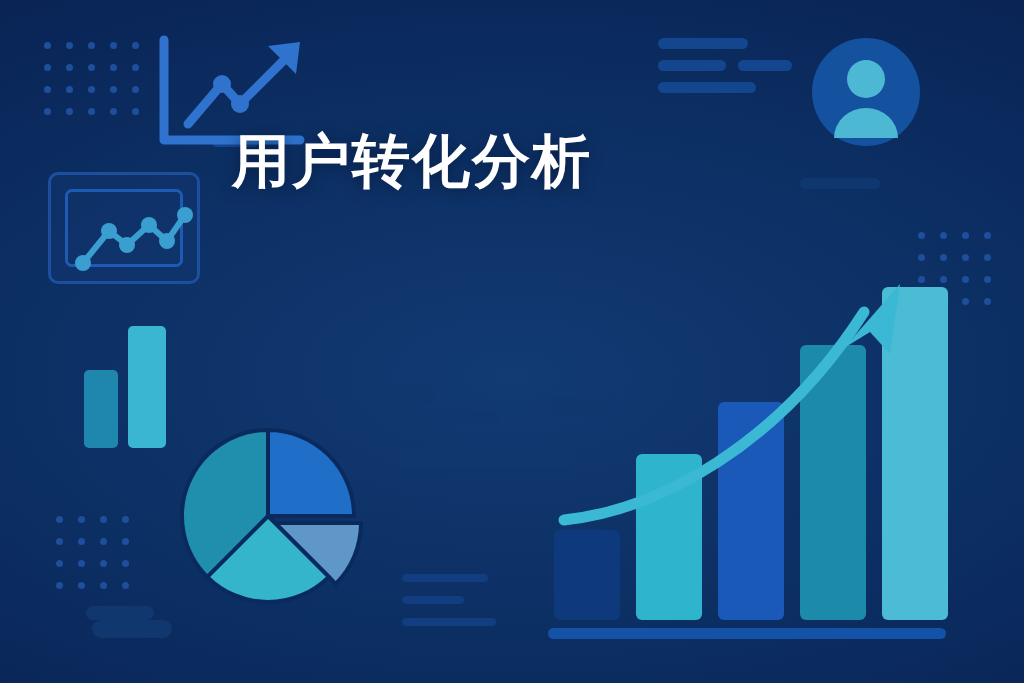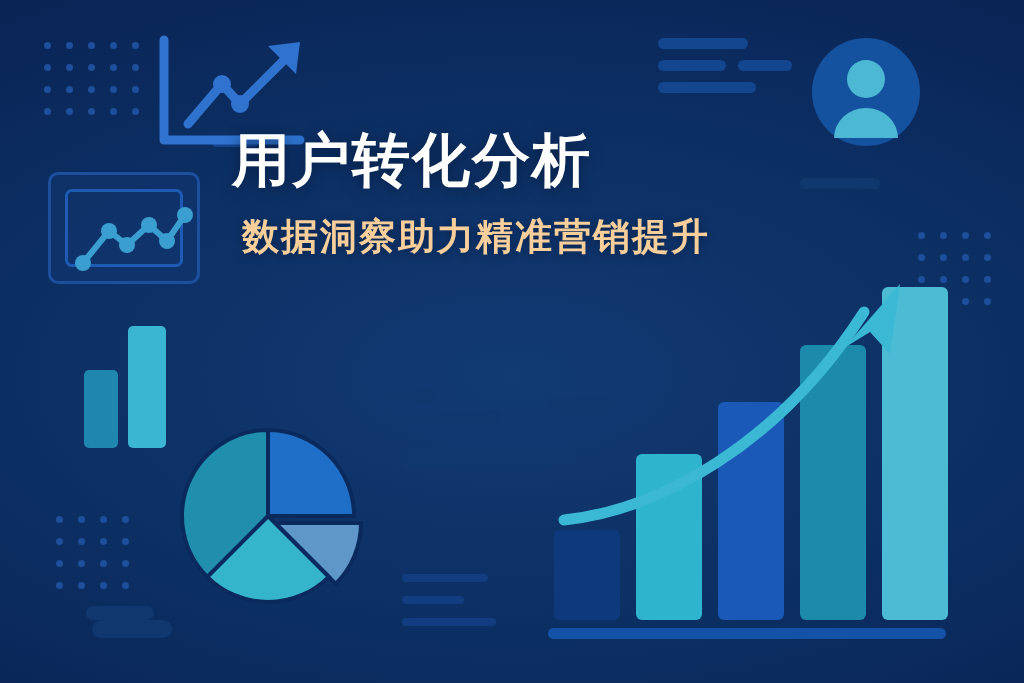--- a/index.html
+++ b/index.html
@@ -8,21 +8,20 @@
     font-family:"Liberation Sans","DejaVu Sans",sans-serif;
     overflow:hidden;
   }
   #poster {
     position:relative;
     width:1024px; height:683px;
     background:
       radial-gradient(120% 90% at 50% 55%, #123a73 0%, #0c2f63 42%, #0a2456 72%, #08204e 100%),
       linear-gradient(180deg,#0a2a5e 0%,#0b3068 50%,#082350 100%);
     overflow:hidden;
-    font-family:Liberation Serif, serif;
   }
   .layer { position:absolute; inset:0; }
   .deco { position:absolute; }
 
   
   .dotgrid { position:absolute; display:grid; }
   .dotgrid i {
     display:block; border-radius:50%;
     background:#1e4f9c;
   }
@@ -243,16 +242,15 @@
     <svg width="400" height="344" viewBox="0 0 400 344" style="position:absolute;left:0;top:0;pointer-events:none;">
       <path d="M16 244 C 110 234, 230 170, 316 36" fill="none" stroke="#3ab8d4" stroke-width="11" stroke-linecap="round"></path>
       <path d="M296 72 L352 8 L342 78 L322 56 Z" fill="#3ab8d4"></path>
     </svg>
   </div>
 
   <div class="baseline" style="left:548px; top:628px; width:398px; height:11px;"></div>
 
   <div class="textblock">
     <div class="title-line">用户转化分析</div>
-    <div class="subtitle">数据洞察助力精准营销提升</div>
   </div>
 
 </div>
 
 </body></html>

